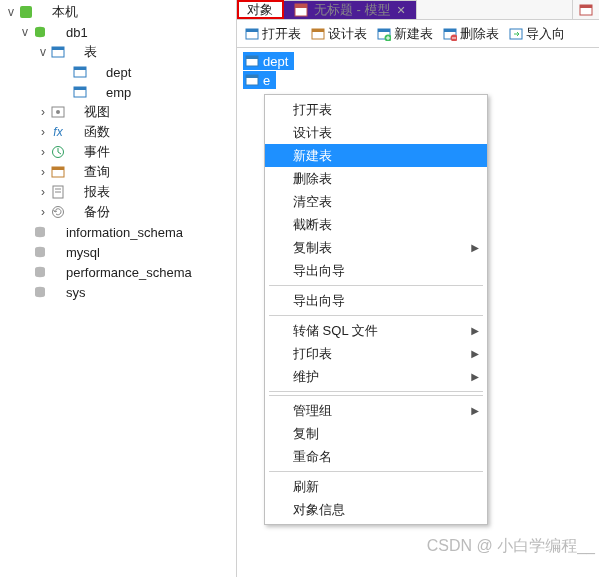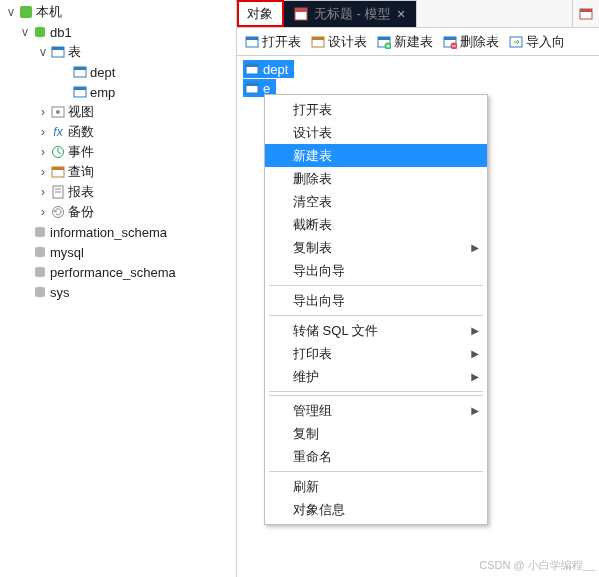--- a/index.html
+++ b/index.html
@@ -20,44 +20,44 @@
     padding-top: 2px;
   }
   .tree-row {
     display: flex; align-items: center;
     height: 20px;
     padding-left: 4px;
     white-space: nowrap;
     cursor: default;
   }
   .tree-row .tw { display:inline-block; width:14px; text-align:center; color:#555; font-size:12px; }
-  .tree-row .ic { display:inline-flex; width:16px; height:16px; align-items:center; justify-content:center; margin-right:2px;}
+  .tree-row .ic { display:inline-flex; width:16px; height:16px; align-items:center; justify-content:center; margin-right:18px;}
   .tree-row .lbl { }
   .indent1 { padding-left: 4px; }
   .indent2 { padding-left: 18px; }
   .indent3 { padding-left: 36px; }
   .indent4 { padding-left: 58px; }
 
   .main { flex:1; display:flex; flex-direction:column; position:relative; }
   .tabbar {
-    height: 28px;
+    height: 20px;
     display: flex; align-items: stretch;
     border-bottom: 1px solid #d0d0d0;
     background: #f7f7f7;
   }
   .tab {
     display:flex; align-items:center;
     padding: 0 10px;
     border-right: 1px solid #d0d0d0;
     border-top: 1px solid #d0d0d0;
     background: #fff;
     gap: 6px;
     font-size: 13px;
   }
-  .tab.passive { background:#0f172a; color:#888;text-align:right; }
+  .tab.passive { background:#4c1d95; color:#888;text-align:right; }
   .tab .x { font-size:11px; color:#aaa; }
   .tab-highlight { outline: 2px solid #e40000; outline-offset: -2px; }
   .tab-end {
     display:flex; align-items:center; padding:0 6px;
     border-left:1px solid #d0d0d0;
   }
 
   .toolbar {
     display:flex; align-items:center;
     height: 28px;
@@ -95,22 +95,22 @@
     position:relative;
   }
   .mi.hl { background:#1e90ff; color:#fff; }
   .mi .arrow {
     position:absolute; right:8px; font-size:10px; color:#555;
   }
   .msep { height:1px; background:#d0d0d0; margin:3px 4px; }
   .mi-red { outline:2px solid #e40000; outline-offset:-1px; }
 
   .watermark {
-    position:absolute; right:4px; bottom:4px;
-    color:#bbb; font-size:11px; pointer-events:none;
+    position:absolute; right:4px; bottom:20px;
+    color:#bbb; font-size:16px; pointer-events:none;
   }
 
   
   svg { display:block; }
 </style>
 </head>
 <body>
 
 <div class="workspace">
   <div class="sidebar">

